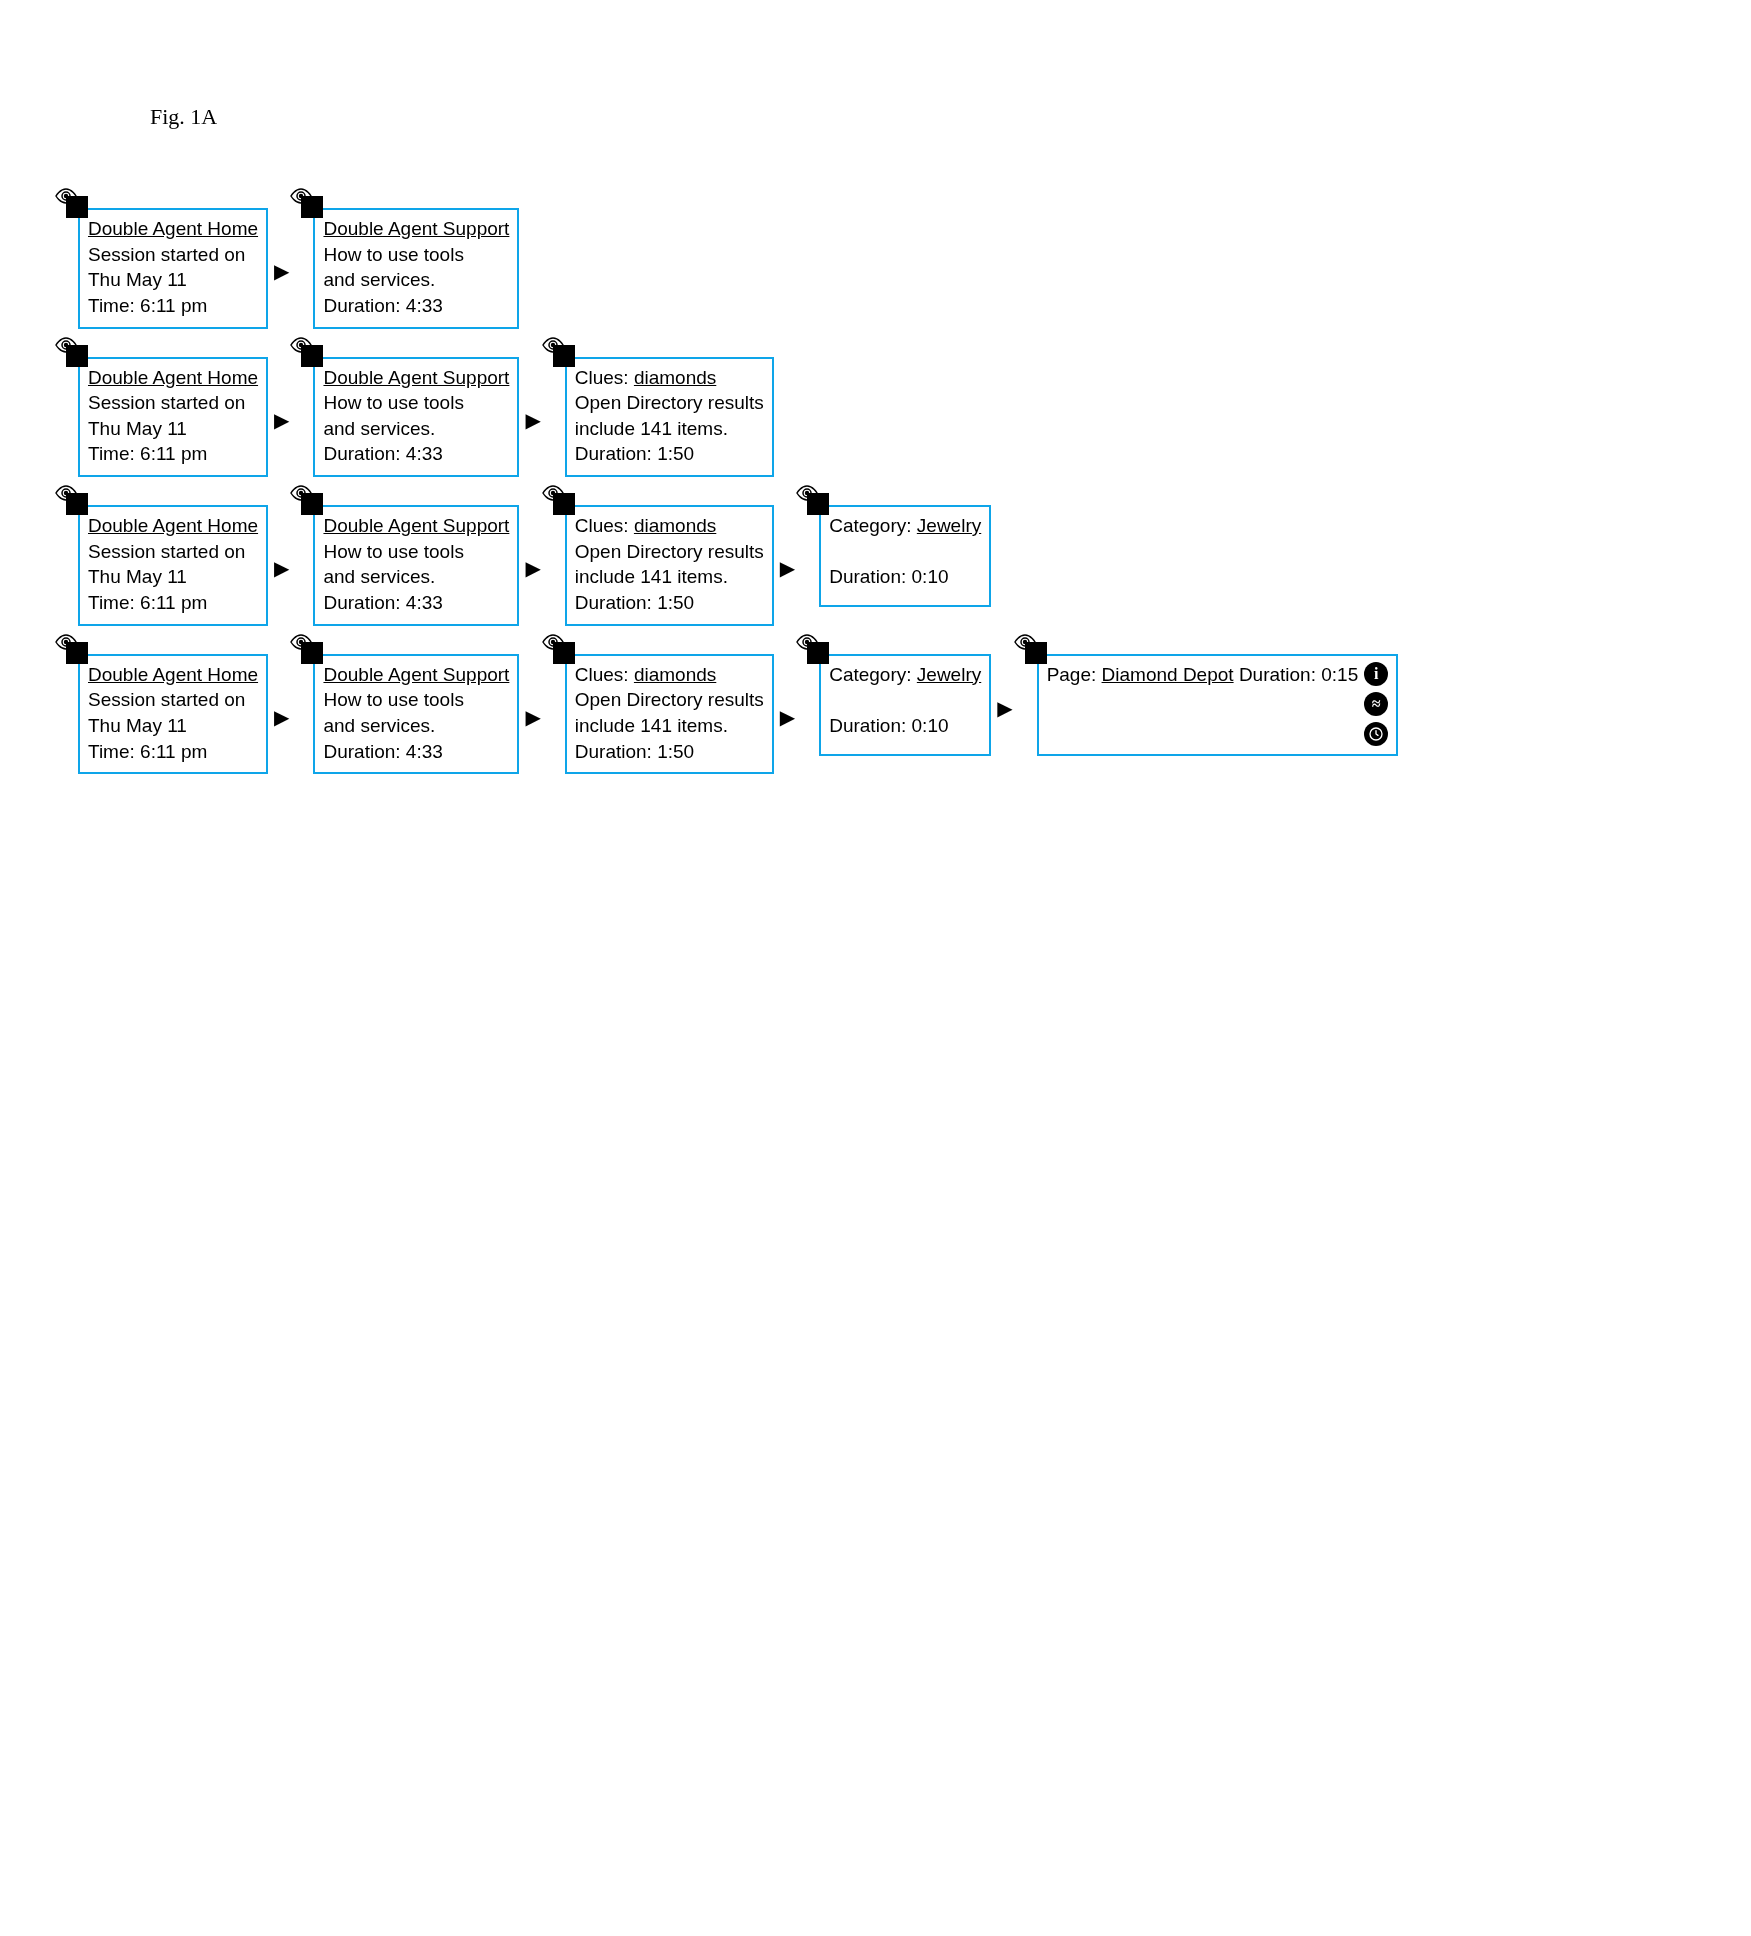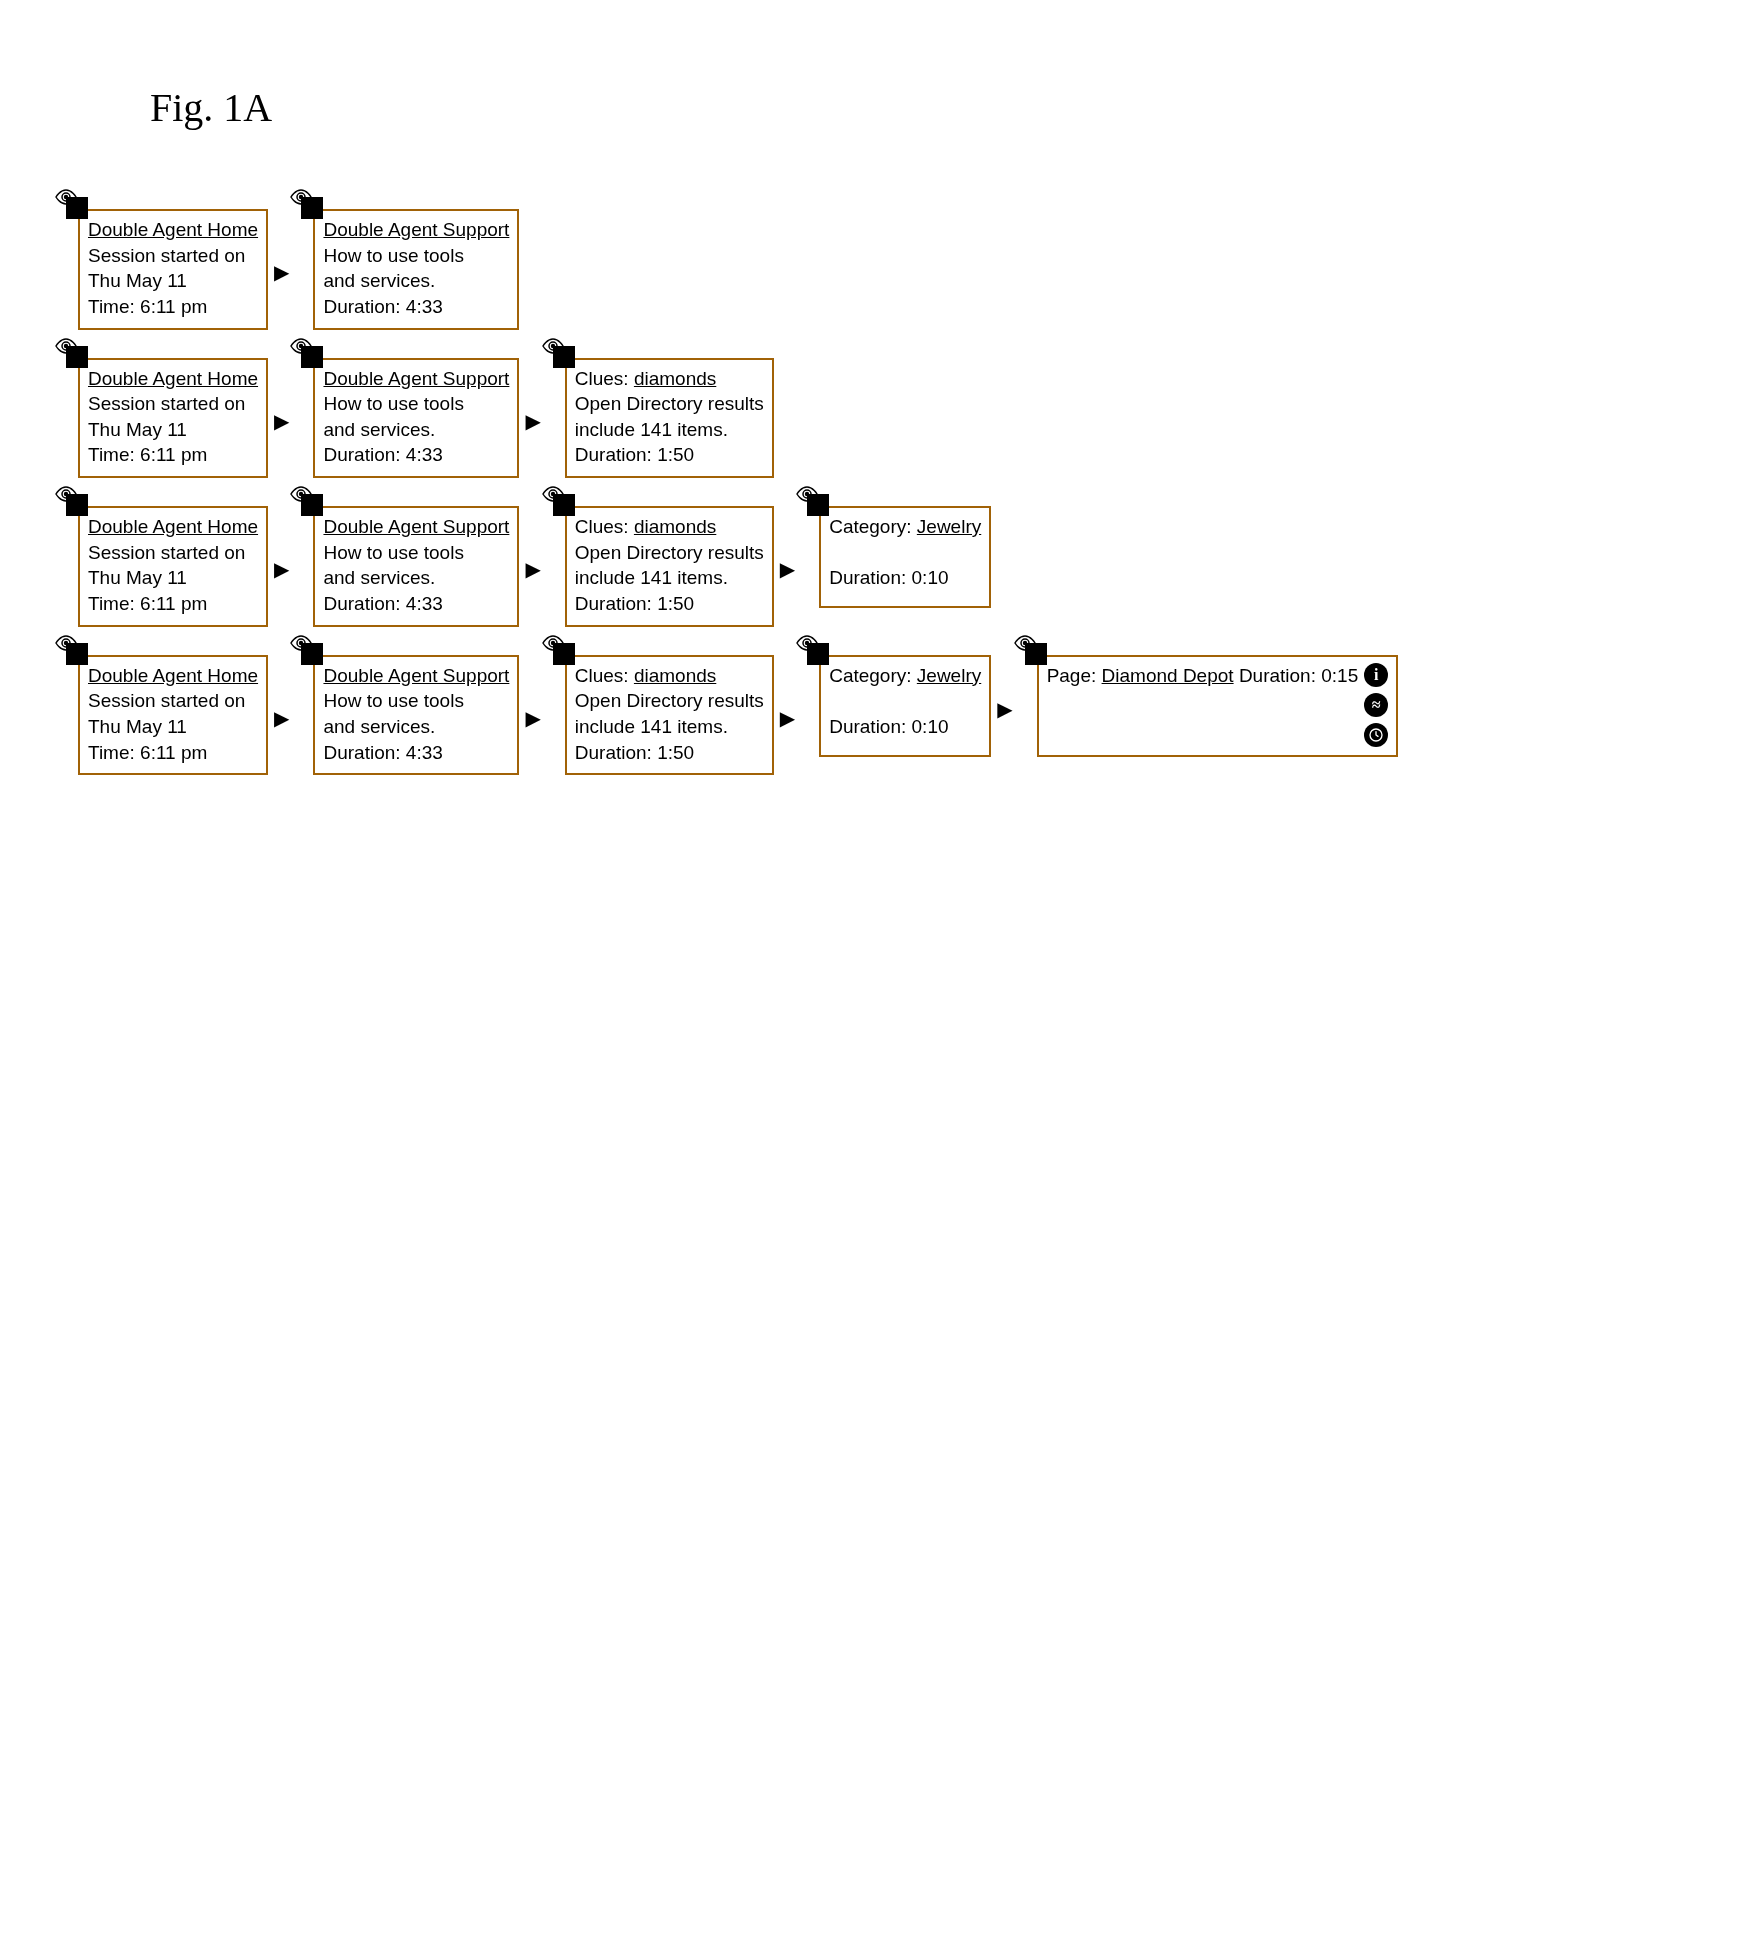--- a/index.html
+++ b/index.html
@@ -9,40 +9,40 @@
     font-family: Arial, Helvetica, sans-serif;
     font-size: 18px;
     color: #000;
   }
   .page {
     width: 1751px;
     padding: 40px 0 80px 0;
   }
   .fig-label {
     font-family: "Times New Roman", Times, serif;
-    font-size: 40px;
-    margin: 44px 0 60px 150px;
+    font-size: 22px;
+    margin: 64px 0 60px 150px;
   }
   .row {
     display: flex;
     align-items: flex-start;
     margin-left: 60px;
     margin-bottom: 10px;
   }
   .node-wrap {
     display: flex;
     align-items: center;
   }
   .node-container {
     position: relative;
     padding-top: 18px;
     padding-left: 18px;
   }
   .node-box {
-    border: 2px solid #a16207;
+    border: 2px solid #0ea5e9;
     padding: 6px 8px 8px 8px;
     line-height: 1.35;
     font-size: 19px;
     background: #fff;
     min-height: 102px;
     box-sizing: border-box;
   }
   .node-box.with-icons {
     display: flex;
     align-items: stretch;

